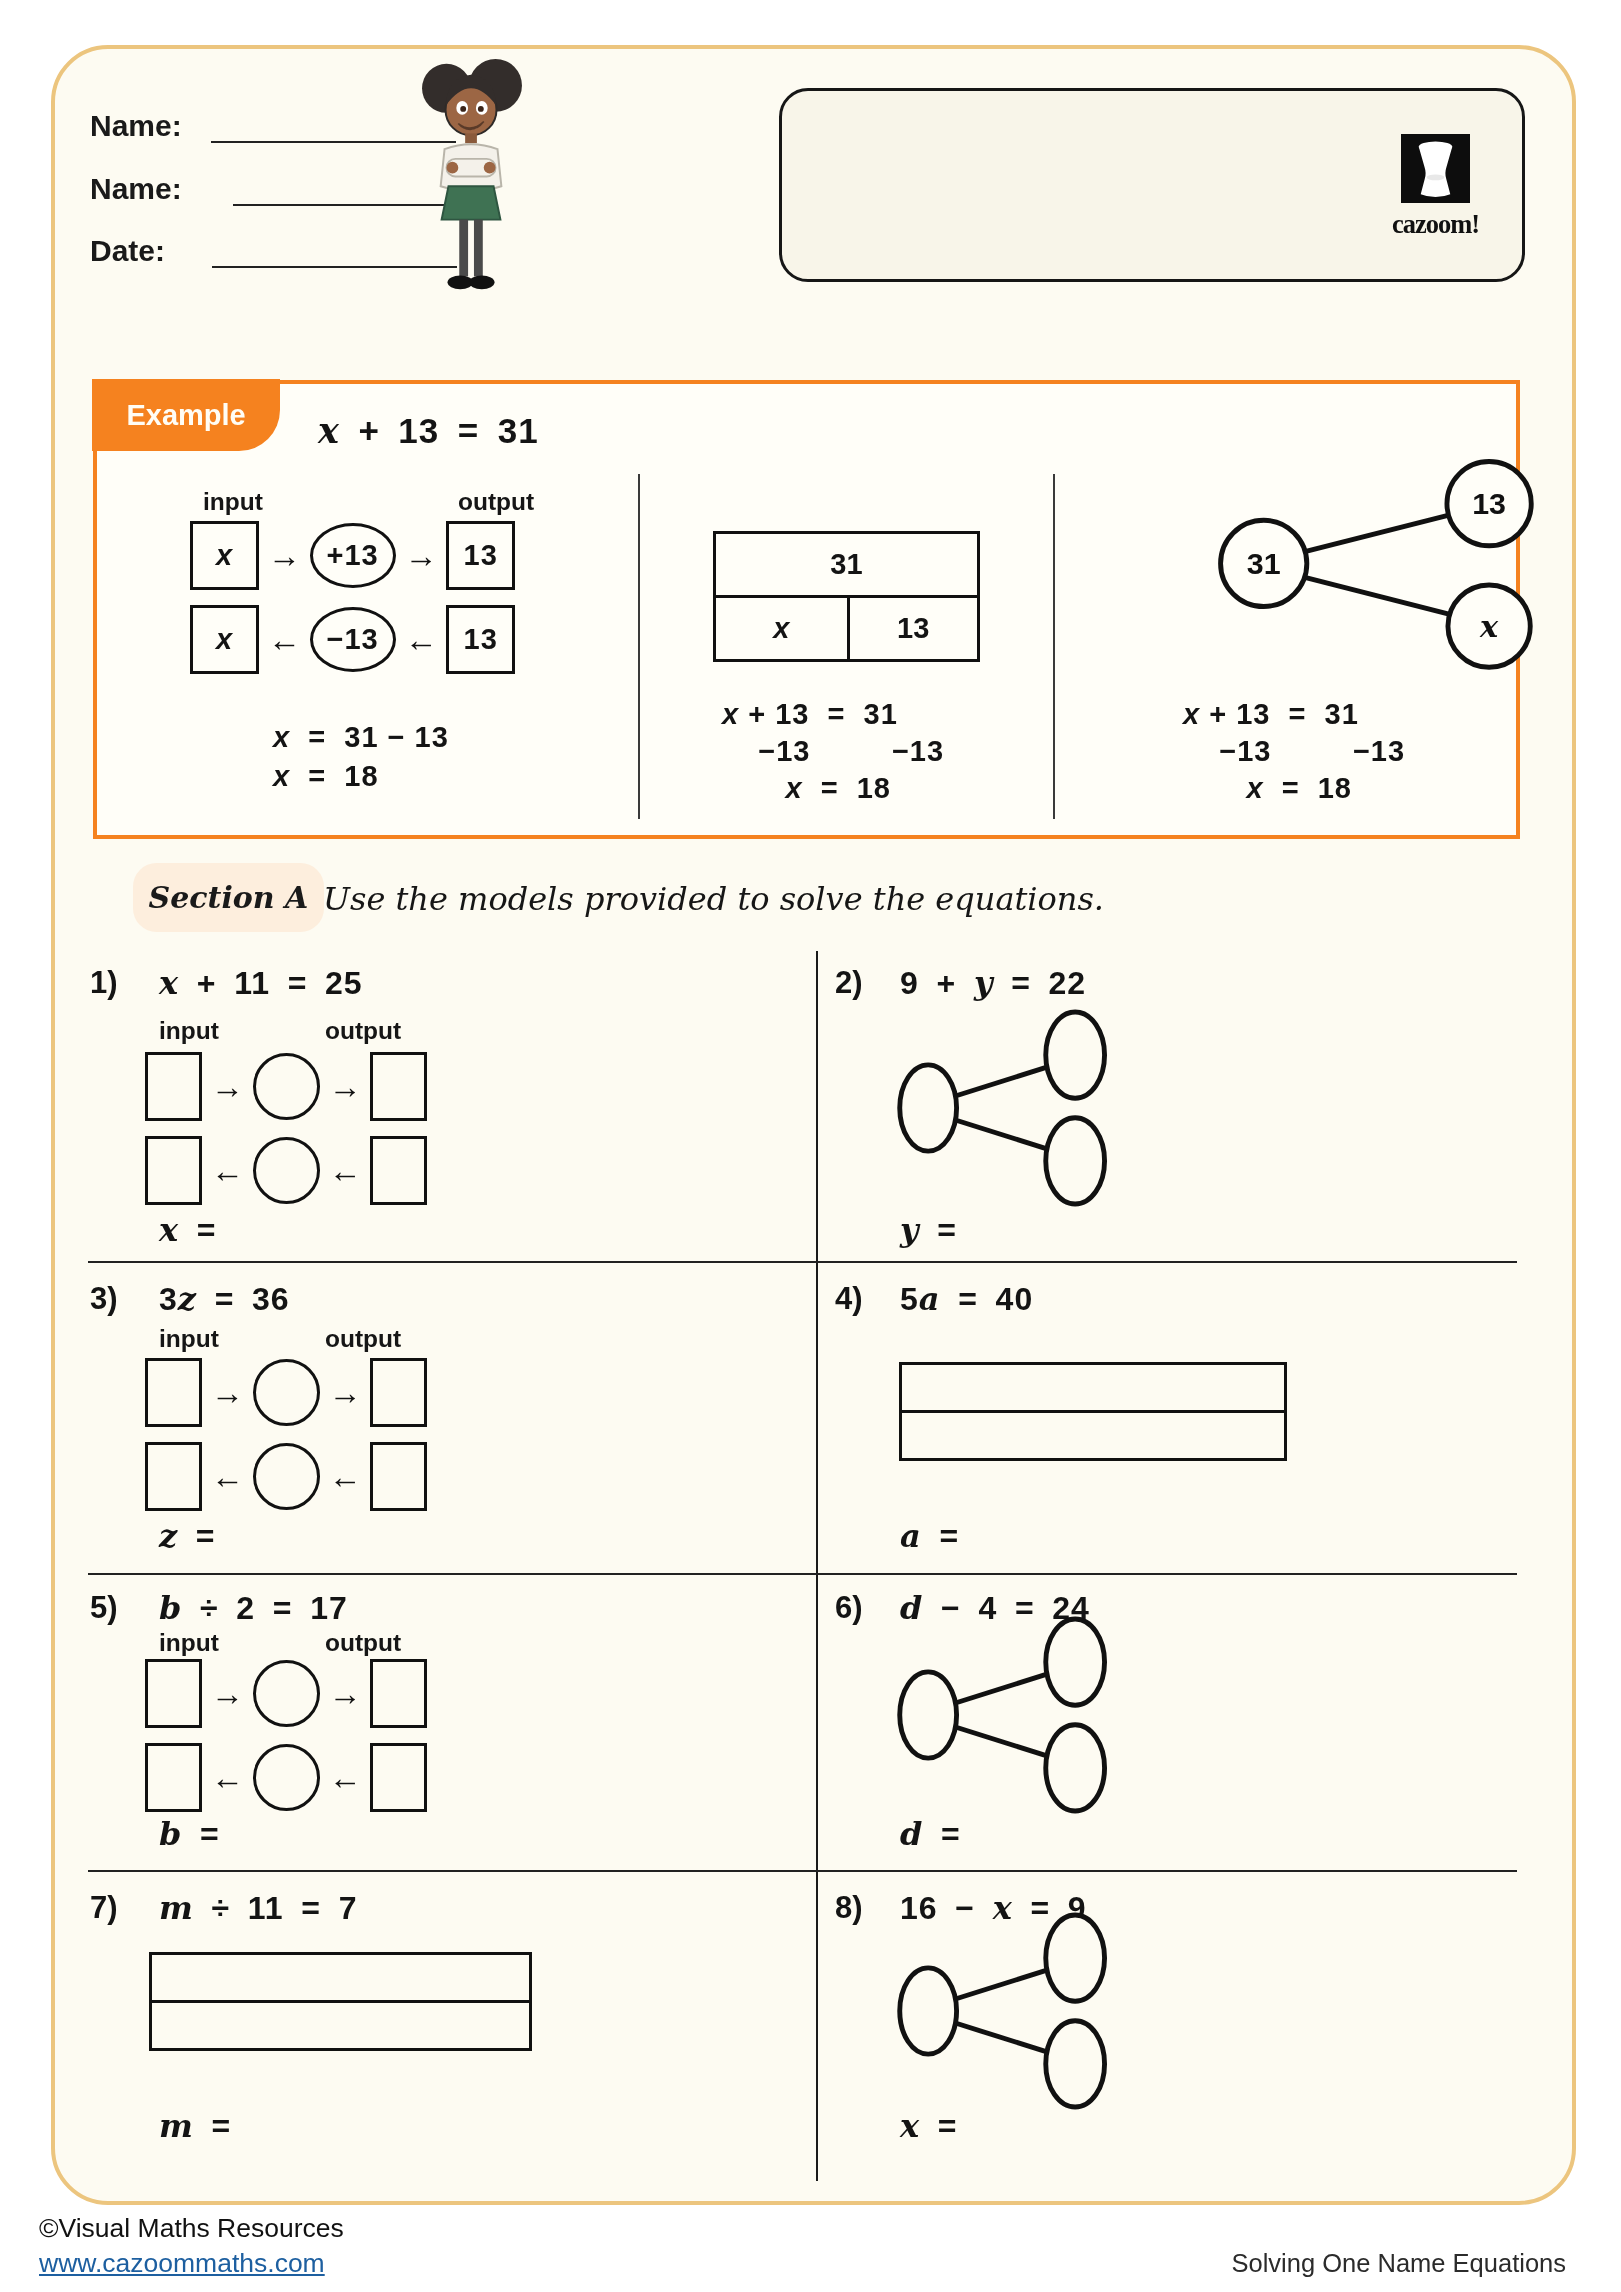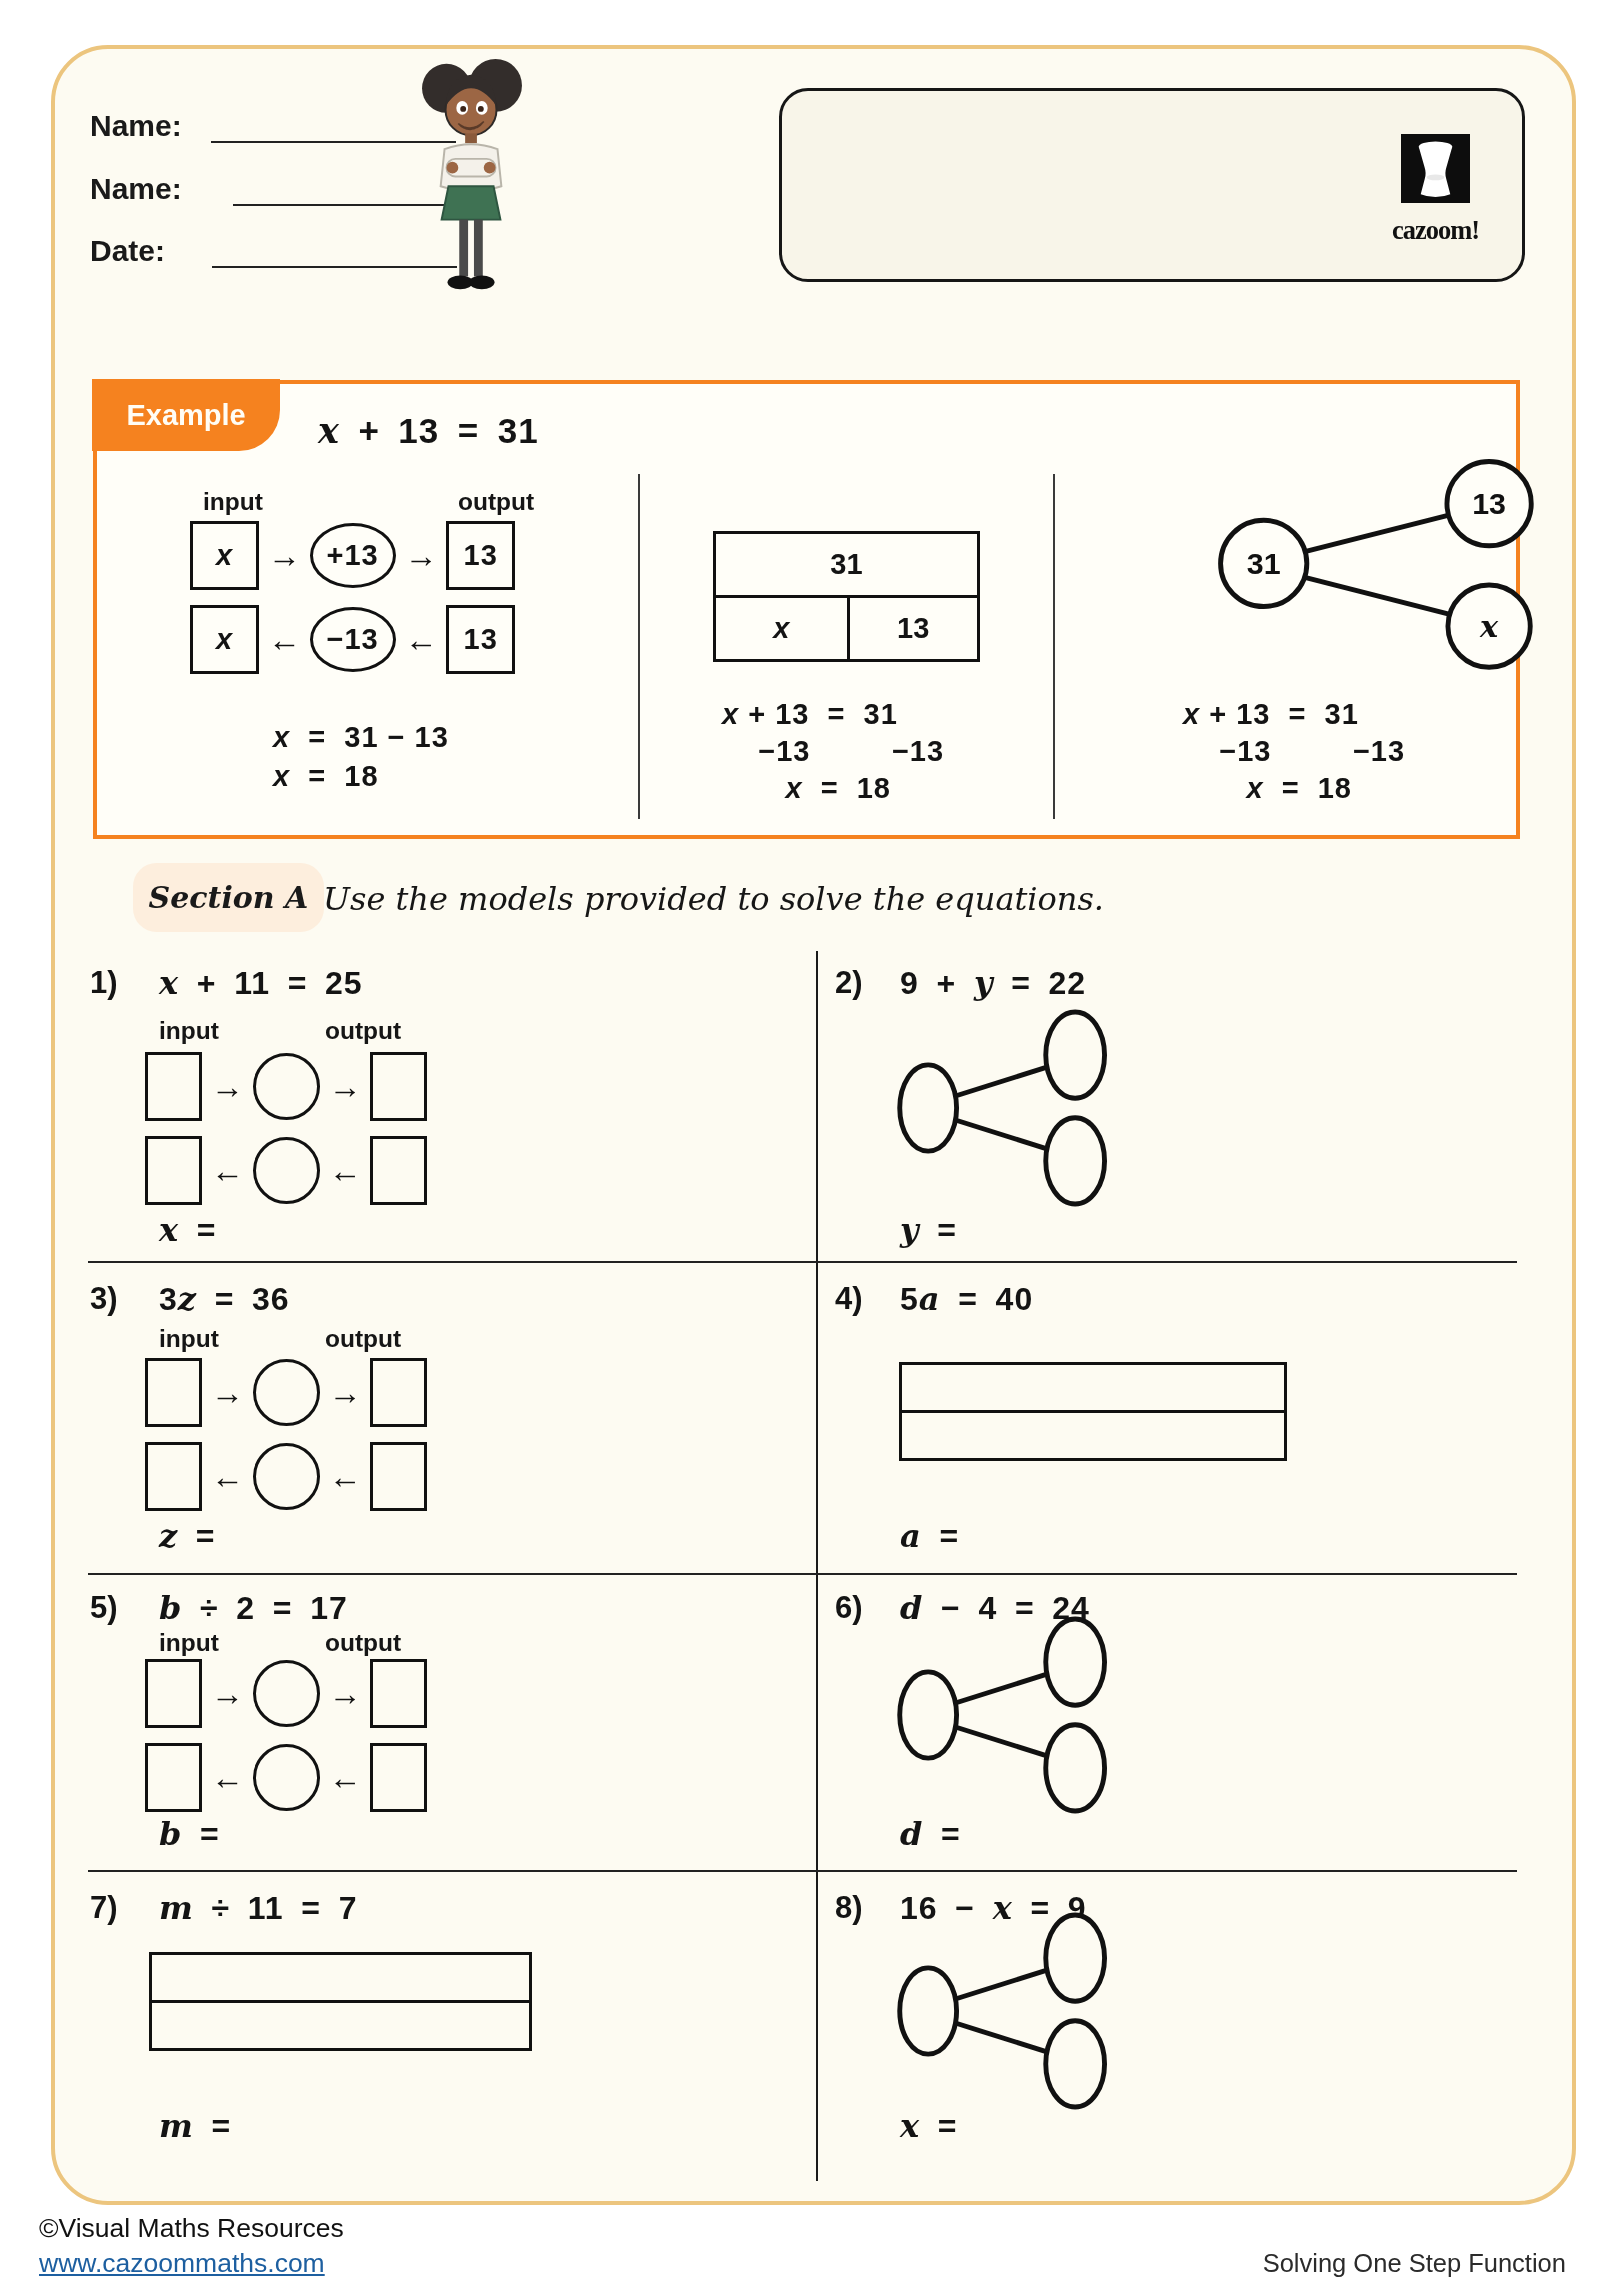--- a/index.html
+++ b/index.html
@@ -9,21 +9,21 @@
          border:4.9px solid #ecc57e;border-radius:57px;background:#fdfbf2;}
   .abs{position:absolute;}
   
   .field-label{font-size:30px;font-weight:bold;color:#1a1a1a;}
   .field-line{display:inline-block;width:245px;border-bottom:2.5px solid #222;height:33px;vertical-align:bottom;margin-left:13.7px;}
   
   .title-box{position:absolute;left:779px;top:88px;width:740px;height:188px;background:#f8f5e9;
              border:3.9px solid #161616;border-radius:29px;}
   .title-text{position:absolute;left:41px;top:23.5px;font-size:45px;font-weight:bold;line-height:61px;color:#1b1b1b;letter-spacing:0.5px;}
   .logo{position:absolute;right:27.4px;top:43px;width:118px;text-align:center;}
-  .logo-caption{font-family:"Liberation Serif",serif;font-weight:bold;font-size:26.5px;color:#111;margin-top:8px;letter-spacing:-1px;}
+  .logo-caption{font-family:"Liberation Serif",serif;font-weight:bold;font-size:26.5px;color:#111;margin-top:2px;letter-spacing:-1px;}
   
   .intro{font-family:"DejaVu Serif",serif;font-style:italic;font-size:30px;color:#161616;}
   
   .example-box{position:absolute;left:93px;top:380px;width:1419px;height:451px;
                border:4.9px solid #f5821f;background:#fffef8;}
   .example-tab{position:absolute;left:-4.9px;top:-4.9px;width:188px;height:72px;background:#f5821f;
                border-radius:0 0 41px 0;display:flex;align-items:center;justify-content:center;}
   .example-tab span{color:#fffdf5;font-size:29px;font-weight:bold;}
   .eq{font-size:32px;font-weight:bold;letter-spacing:1px;word-spacing:7.8px;white-space:pre;color:#141414;}
   .eq i, .ital{font-family:"DejaVu Serif",serif;font-style:italic;font-weight:bold;}
@@ -307,15 +307,15 @@
     <line x1="69" y1="90" x2="164" y2="60" stroke="#111" stroke-width="5"></line>
     <line x1="69" y1="114" x2="164" y2="144" stroke="#111" stroke-width="5"></line>
     <ellipse cx="42" cy="102" rx="29" ry="44" fill="#fdfbf2" stroke="#111" stroke-width="5"></ellipse>
     <ellipse cx="192" cy="48" rx="30" ry="44" fill="#fdfbf2" stroke="#111" stroke-width="5"></ellipse>
     <ellipse cx="192" cy="156" rx="30" ry="44" fill="#fdfbf2" stroke="#111" stroke-width="5"></ellipse>
   </svg>
   <div class="abs eq" style="left:900px;top:2107px;"><i>x</i> =</div>
 
   <div class="abs foot" style="left:39px;top:2213px;">©Visual Maths Resources</div>
   <a class="abs foot-link" style="left:39px;top:2248px;" href="#">www.cazoommaths.com</a>
-  <div class="abs foot-title" style="right:55px;top:2249px;">Solving One Step Function</div>
+  <div class="abs foot-title" style="right:55px;top:2249px;">Solving One Name Equations</div>
 </div>
 
 
 </body></html>

